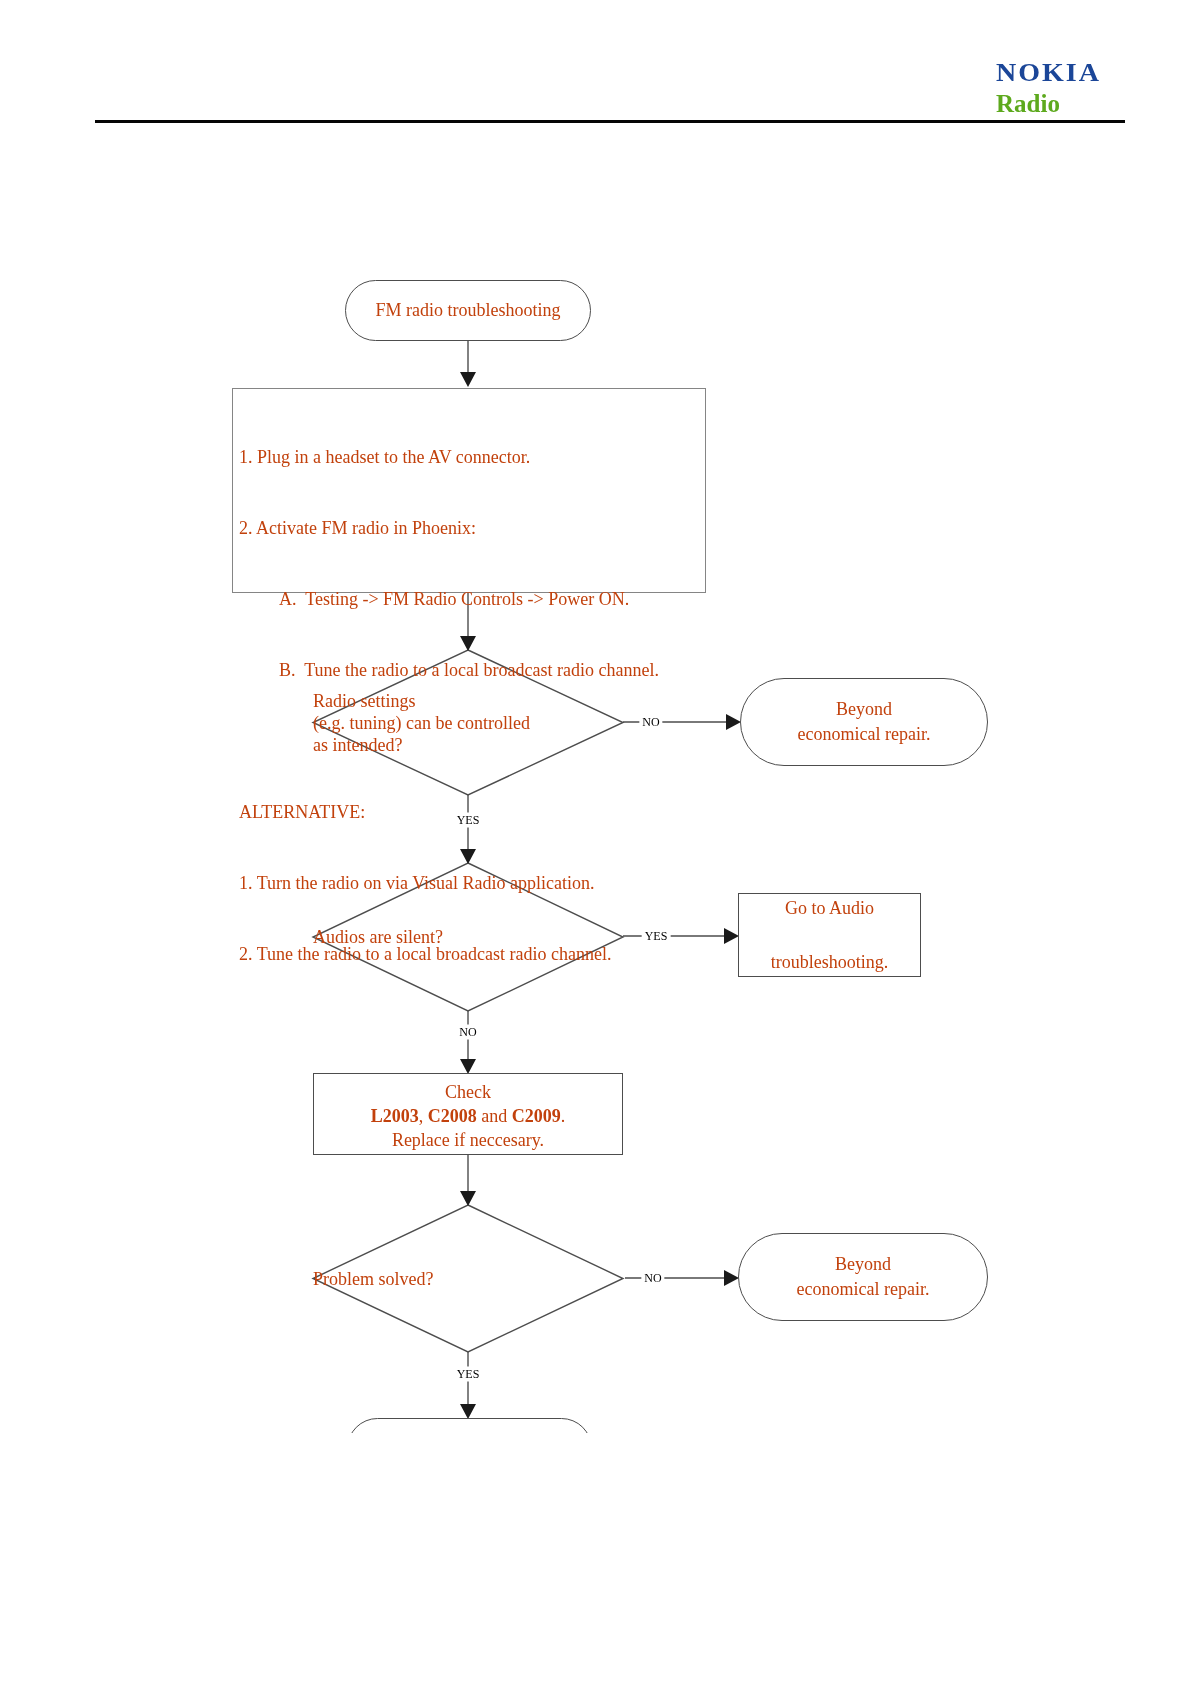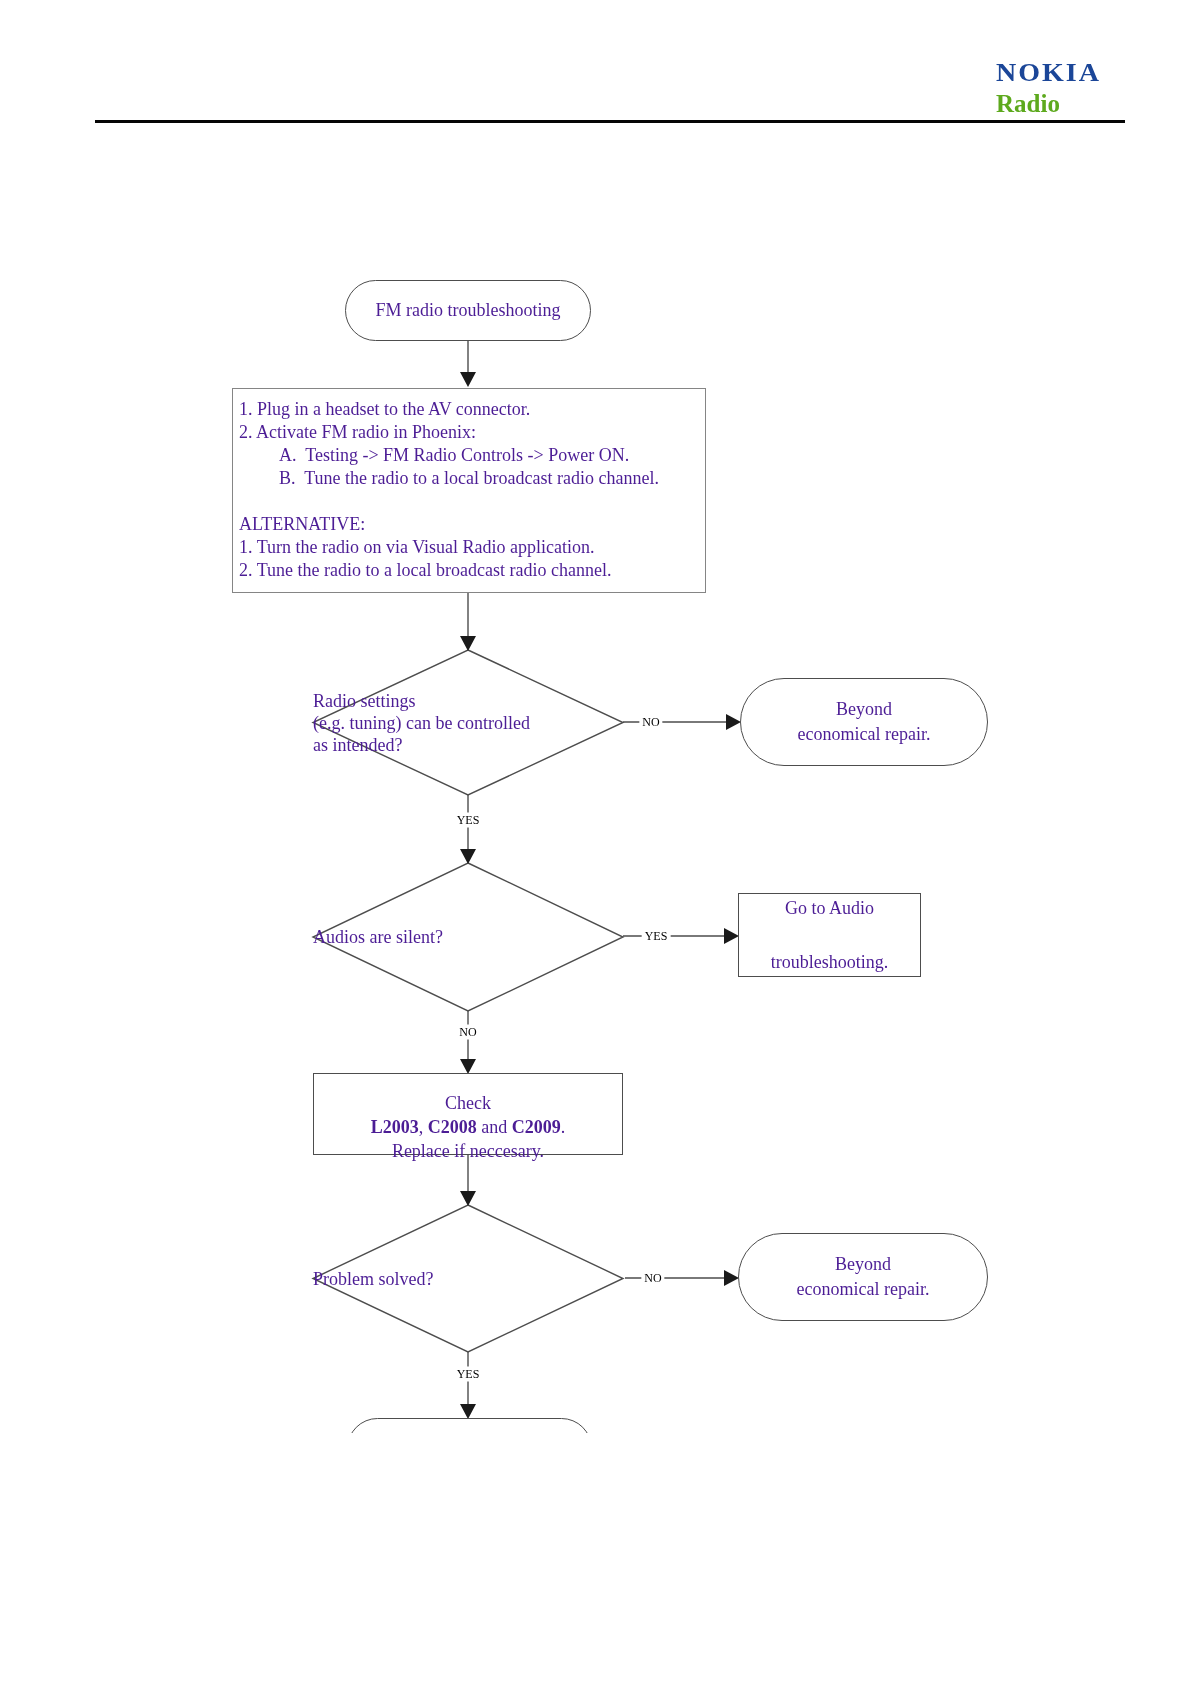--- a/index.html
+++ b/index.html
@@ -7,35 +7,35 @@
     position:relative;width:1191px;height:1433px;background:#ffffff;
     font-family:Liberation Serif, serif;color:#111111;overflow:hidden;
   }
   .rule{position:absolute;background:#050505;}
   .rule.top{left:95px;top:120px;width:1030px;height:3px;}
   .rule.bottom{left:96px;top:1546px;width:1025px;height:3px;}
   .logo{position:absolute;left:996px;top:60px;line-height:1;}
   .logo .brand{font-weight:bold;font-size:28px;letter-spacing:2px;color:#1b4698;transform:scaleY(0.92);transform-origin:top left;}
   .logo .care{font-weight:bold;font-size:25px;color:#5da91d;margin-top:3px;letter-spacing:0px;}
   svg.wires{position:absolute;left:0;top:0;pointer-events:none;}
-  .node{position:absolute;box-sizing:border-box;font-size:18px;color:#4c1d95;}
+  .node{position:absolute;box-sizing:border-box;font-size:18px;color:#c2410c;}
   .pill{border:1px solid #4d4d4d;border-radius:44px;display:flex;flex-direction:column;align-items:center;justify-content:center;text-align:center;background:#fff;}
   .rect{border:1px solid #4d4d4d;background:#fff;}
   .start{left:345px;top:280px;width:246px;height:61px;border-radius:31px;}
   .instr{left:232px;top:388px;width:474px;height:205px;border:1px solid #858585;background:#fff;padding:9px 4px 0 6px;line-height:23px;}
-  .instr .line{white-space:pre-wrap;}
+  .instr .line{white-space:pre-wrap;margin-top:48px;}
   .instr .line.indent{padding-left:40px;}
   .dtext{display:flex;flex-direction:column;align-items:flex-start;justify-content:center;text-align:center;line-height:22px;background:transparent;}
   .d1{left:313px;top:650px;width:310px;height:145px;}
   .d2{left:313px;top:863px;width:310px;height:148px;}
   .d3{left:313px;top:1205px;width:310px;height:147px;}
   .ber1{left:740px;top:678px;width:248px;height:88px;line-height:25px;}
   .ber2{left:738px;top:1233px;width:250px;height:88px;line-height:25px;}
   .audio{left:738px;top:893px;width:183px;height:84px;display:flex;flex-direction:column;align-items:center;justify-content:center;text-align:center;line-height:26px;gap:28px;}
-  .check{left:313px;top:1073px;width:310px;height:82px;text-align:center;padding-top:17px;line-height:24px;}
+  .check{left:313px;top:1073px;width:310px;height:82px;text-align:center;padding-top:6px;line-height:24px;}
   .check .b{font-weight:bold;}
   .endp{left:347px;top:1418px;width:245px;height:61px;border-radius:31px;}
   .lbl{position:absolute;transform:translate(-50%,-50%);background:#ffffff;padding:0 3px;font-size:12px;color:#000000;}
 </style>
 </head>
 <body>
 
 <div class="page">
 
   <div class="logo">

